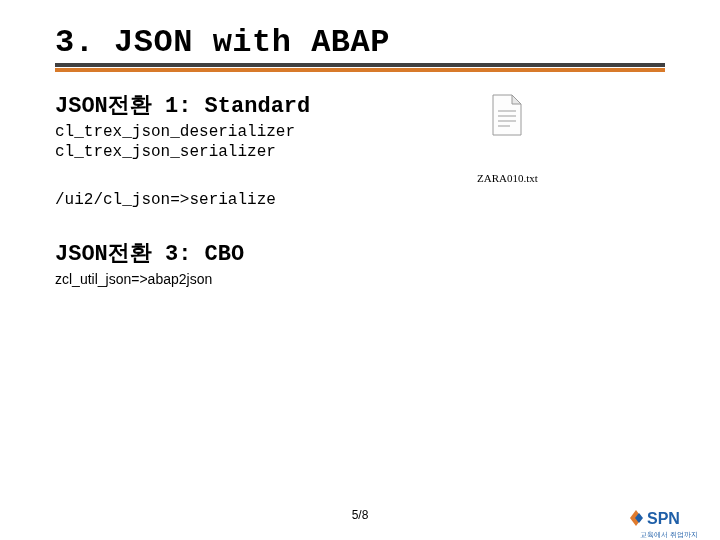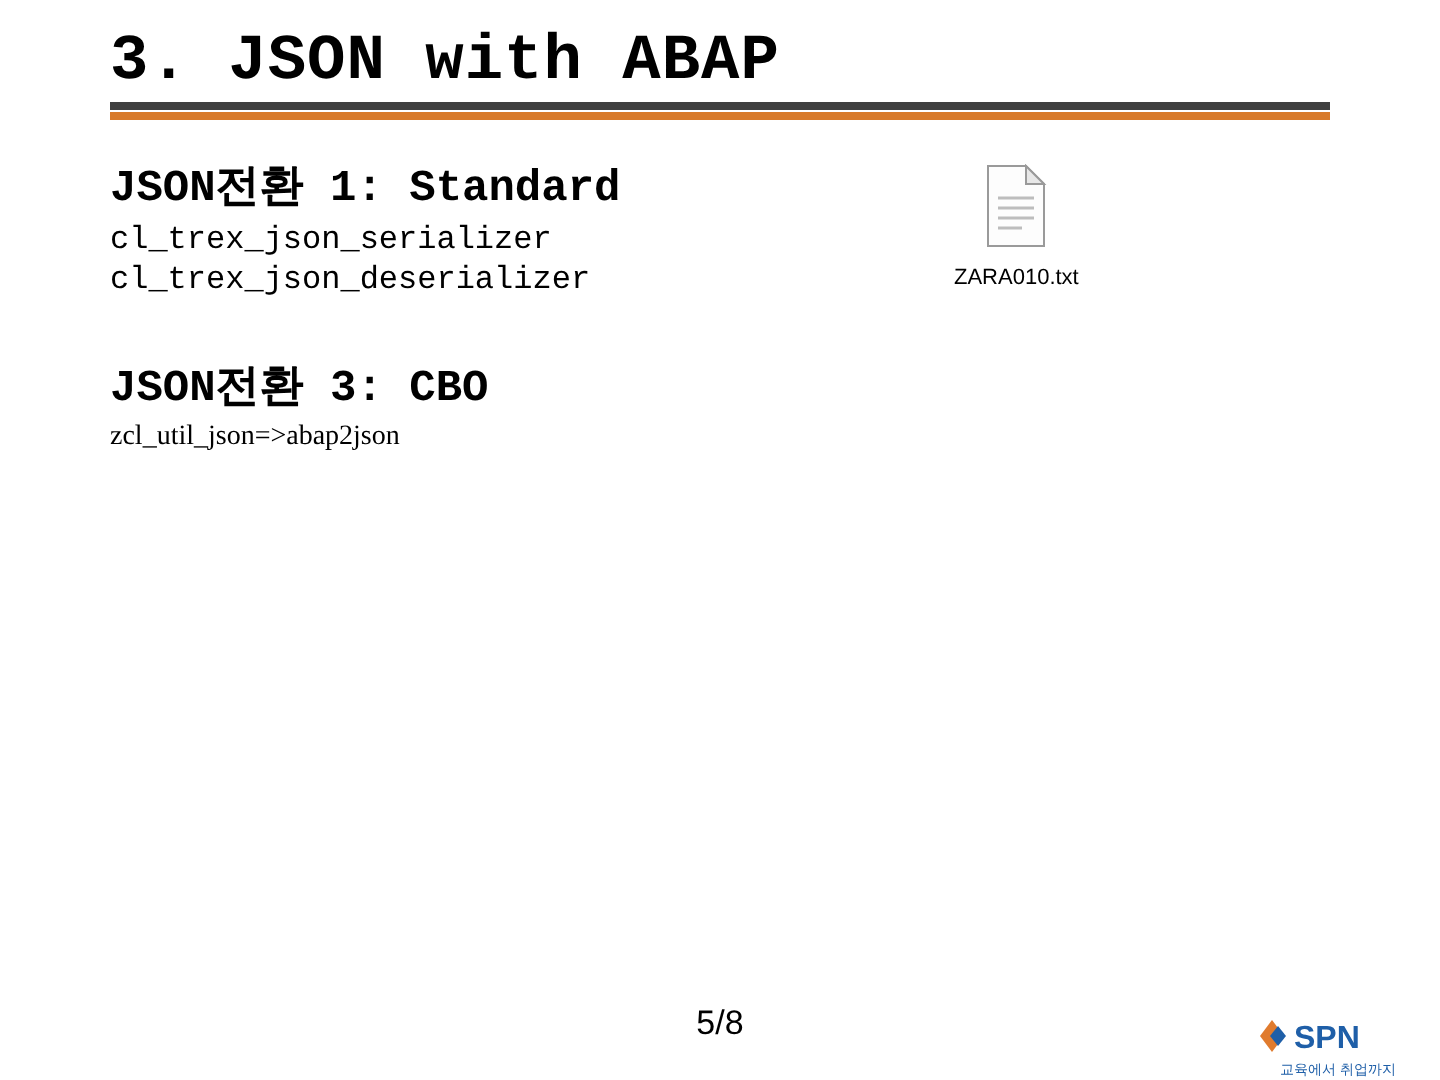--- a/index.html
+++ b/index.html
@@ -5,21 +5,21 @@
   * { margin: 0; padding: 0; box-sizing: border-box; }
   body {
     width: 720px;
     height: 540px;
     background: #ffffff;
     font-family: "Malgun Gothic", Arial, sans-serif;
     position: relative;
     overflow: hidden;
   }
   .slide {
-    padding: 12px 55px 0 55px;
+    padding: 24px 55px 0 55px;
   }
   .title-wrap {
     border-bottom: 4px solid #404040;
     padding-bottom: 2px;
     margin-bottom: 1px;
   }
   .title {
     font-family: "Courier New", Consolas, monospace;
     font-size: 32px;
     font-weight: bold;
@@ -42,49 +42,50 @@
     color: #000;
     margin-bottom: 2px;
   }
   .code-line {
     font-family: "Courier New", Consolas, monospace;
     font-size: 16px;
     color: #000;
     line-height: 1.25;
   }
   .code-line-small {
-    font-family: Liberation Serif, serif;
+    font-family: Liberation Sans, sans-serif;
     font-size: 14px;
     color: #000;
     line-height: 1.3;
   }
   .file-block {
     position: absolute;
     top: 4px;
     left: 422px;
     text-align: center;
   }
   .file-icon {
     width: 34px;
     height: 42px;
     margin: 0 auto 4px auto;
   }
   .file-label {
-    font-family: Liberation Sans, sans-serif;
+    font-family: Liberation Serif, serif;
     font-size: 11px;
     color: #000;
+    margin-top: 28px;
   }
   .page-number {
     position: absolute;
     bottom: 18px;
     left: 0;
     right: 0;
     text-align: center;
     font-family: Arial, sans-serif;
-    font-size: 17px;
+    font-size: 12px;
     color: #000;
   }
   .logo-wrap {
     position: absolute;
     right: 22px;
     bottom: 0;
     text-align: right;
   }
   .logo-svg { display: block; }
   .logo-tagline {
@@ -100,36 +101,37 @@
 <body>
 
 <div class="slide">
   <div class="title-wrap">
     <div class="title">3. JSON with ABAP</div>
   </div>
   <div class="accent-bar"></div>
 
   <div class="section">
     <div class="section-title">JSON전환 1: Standard</div>
+    <div class="code-line">cl_trex_json_deserializer</div>
     <div class="code-line">cl_trex_json_serializer</div>
-    <div class="code-line">cl_trex_json_deserializer</div>
     <div class="file-block">
       <svg class="file-icon" viewBox="0 0 34 42">
         <path d="M3 1 H22 L31 10 V41 H3 Z" fill="#fdfdfd" stroke="#9a9a9a" stroke-width="1"></path>
         <path d="M22 1 V10 H31 Z" fill="#e8e8e8" stroke="#9a9a9a" stroke-width="1"></path>
         <line x1="8" y1="17" x2="26" y2="17" stroke="#bdbdbd" stroke-width="1.5"></line>
         <line x1="8" y1="22" x2="26" y2="22" stroke="#bdbdbd" stroke-width="1.5"></line>
         <line x1="8" y1="27" x2="26" y2="27" stroke="#bdbdbd" stroke-width="1.5"></line>
         <line x1="8" y1="32" x2="20" y2="32" stroke="#bdbdbd" stroke-width="1.5"></line>
       </svg>
       <div class="file-label">ZARA010.txt</div>
     </div>
   </div>
 
   <div class="section">
+    <div class="code-line">/ui2/cl_json=&gt;serialize</div>
   </div>
 
   <div class="section">
     <div class="section-title">JSON전환 3: CBO</div>
     <div class="code-line-small">zcl_util_json=&gt;abap2json</div>
   </div>
 </div>
 
 <div class="page-number">5/8</div>
 

